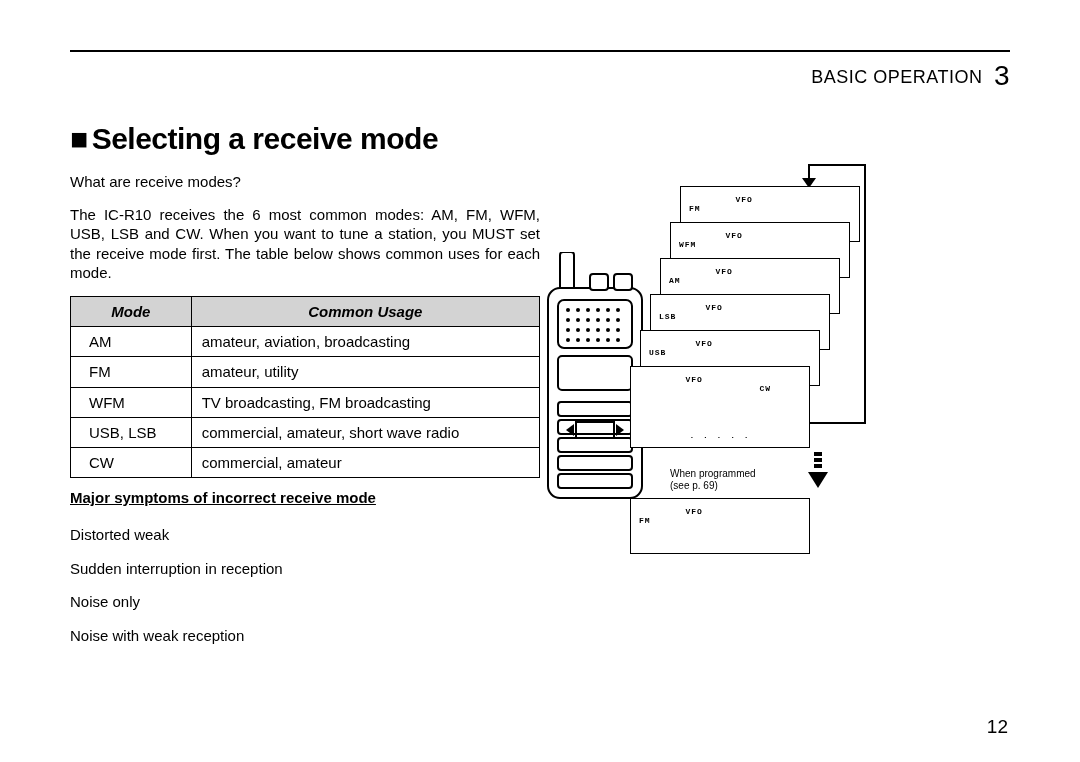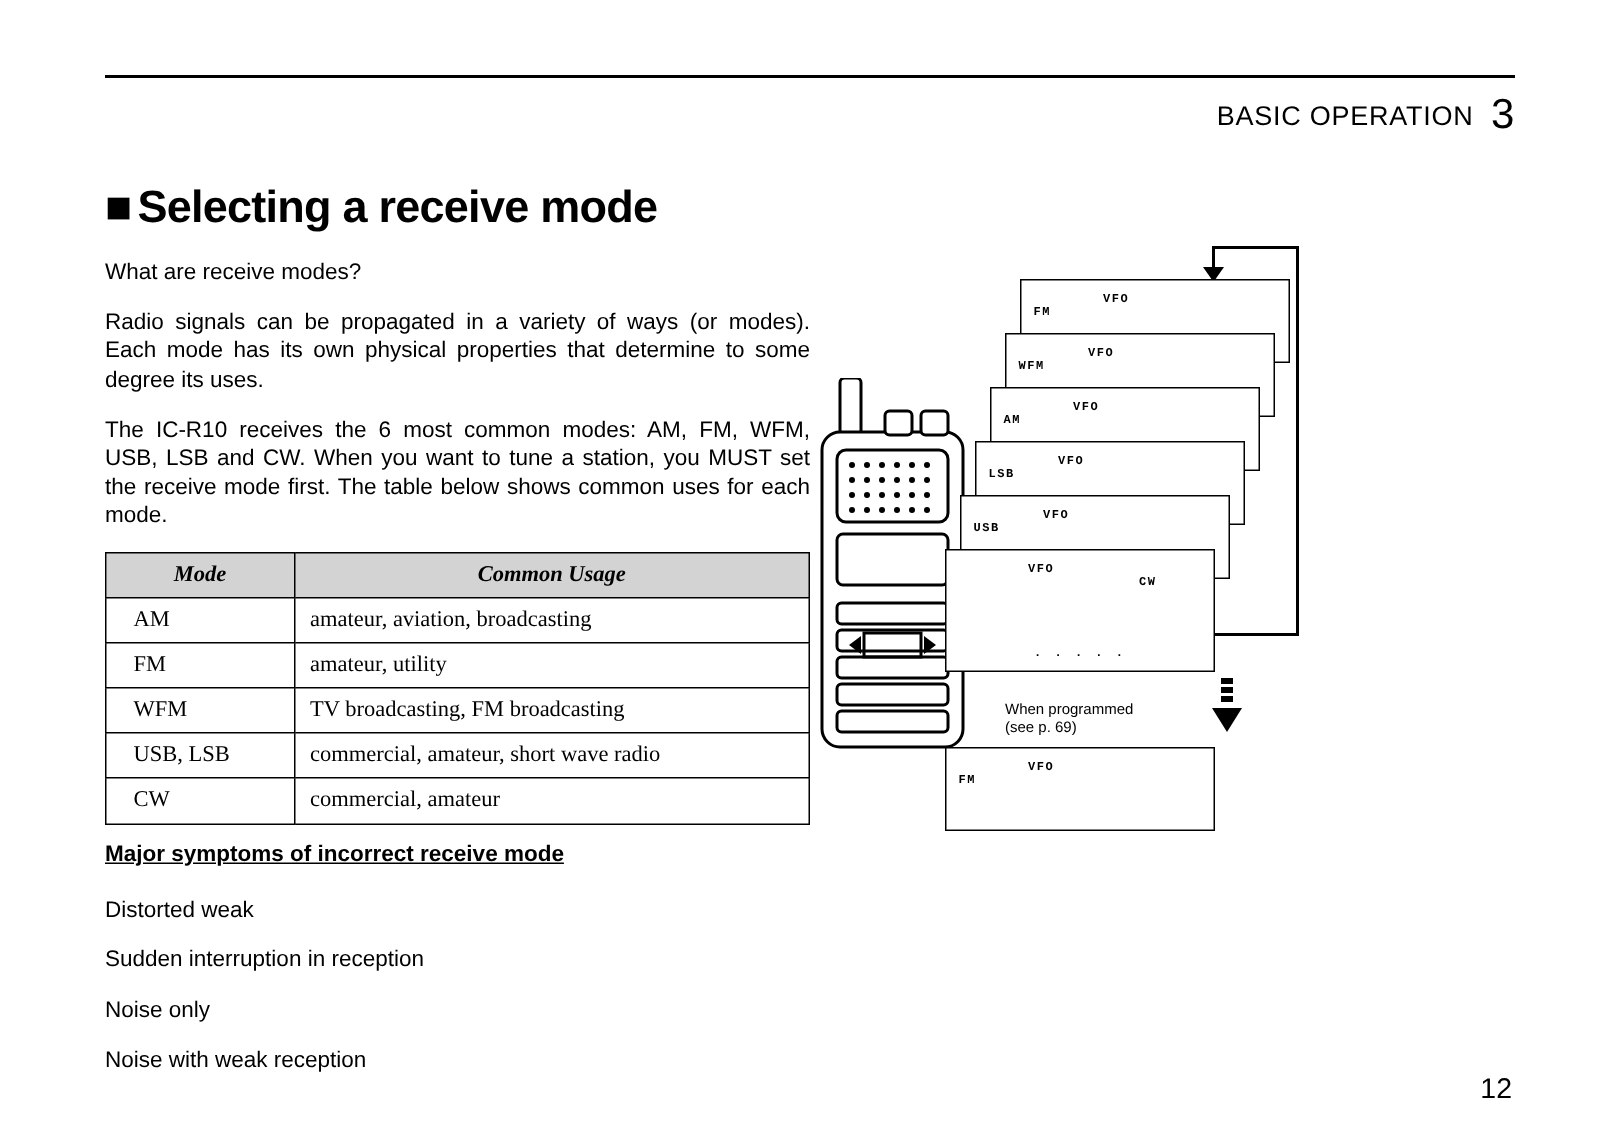--- a/index.html
+++ b/index.html
@@ -54,21 +54,20 @@
   table.modes {
     width: 100%;
     border-collapse: collapse;
     margin: 6px 0 10px 0;
     font-size: 15px;
   }
   table.modes th, table.modes td {
     border: 1.5px solid #000;
     padding: 5px 10px;
     text-align: left;
-    font-family: Liberation Serif, serif;
   }
   table.modes th {
     background: #d3d3d3;
     font-style: italic;
     font-weight: bold;
     text-align: center;
   }
   table.modes td.mode-cell { padding-left: 18px; }
   .symptoms-head {
     font-weight: bold;
@@ -142,21 +141,20 @@
     <span class="chap-num">3</span>
   </div>
 
   <h1 class="section">
     <span class="bullet">■</span><span>Selecting a receive mode</span>
   </h1>
 
   <div class="cols">
     <div class="left">
       <p class="q">What are receive modes?</p>
-      <p>Radio signals can be propagated in a variety of ways (or modes). Each mode has its own physical properties that determine to some degree its uses.</p>
       <p>The IC-R10 receives the 6 most common modes: AM, FM, WFM, USB, LSB and CW. When you want to tune a station, you MUST set the receive mode first. The table below shows common uses for each mode.</p>
 
       <table class="modes">
         <tbody>
             <tr>
           <th>Mode</th>
           <th>Common Usage</th>
         </tr>
         <tr>
               <td class="mode-cell">AM</td>

